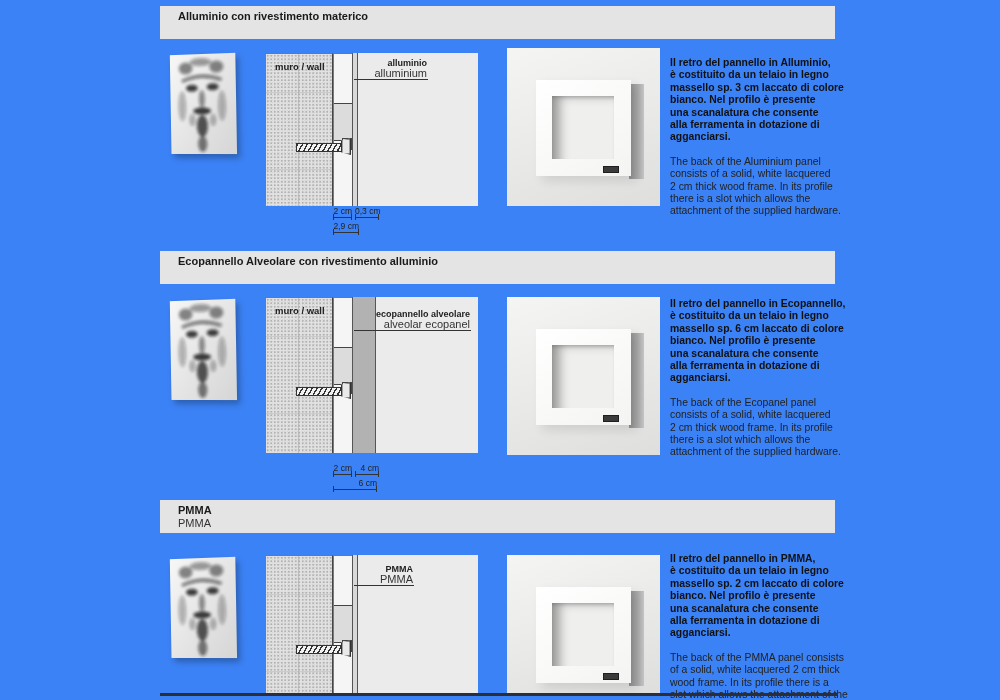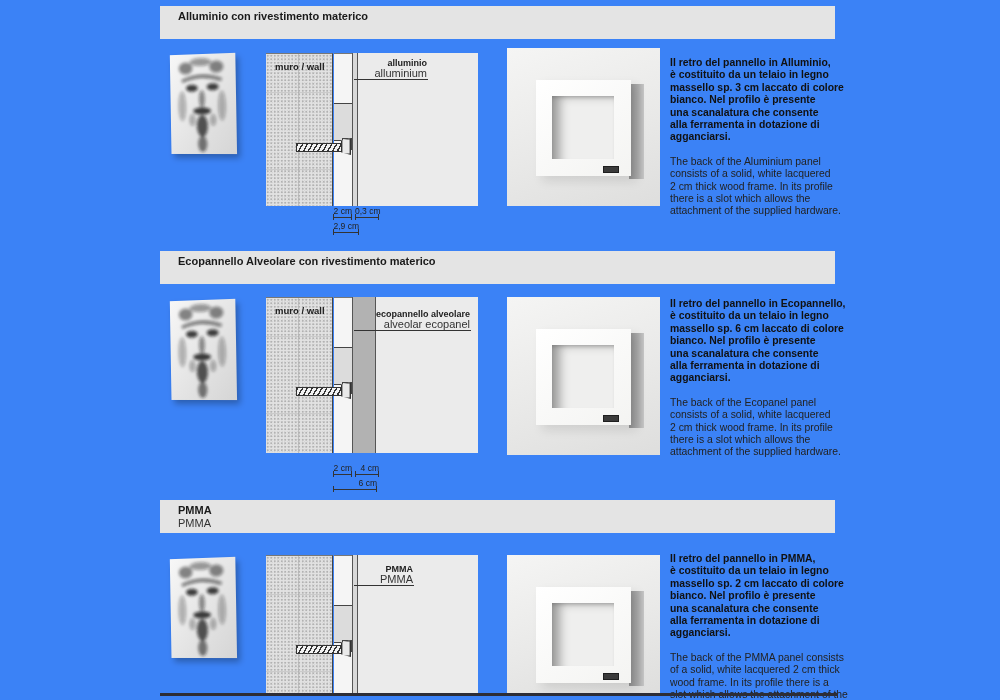--- a/index.html
+++ b/index.html
@@ -179,21 +179,21 @@
       <p class="en">The back of the Aluminium panel
 consists of a solid, white lacquered
 2 cm thick wood frame.  In its profile
 there is a slot which allows the
 attachment of the supplied hardware.</p>
     </div>
   </div>
 
   <div class="section s2">
     <div class="hdr">
-      <div class="hdr-it">Ecopannello Alveolare con rivestimento materico</div>
+      <div class="hdr-it">Ecopannello Alveolare con rivestimento alluminio</div>
     </div>
 
     <div class="face">
       <svg viewBox="0 0 66 100" preserveAspectRatio="none">
         <defs>
           <linearGradient id="fg2" x1="0" y1="0" x2="1" y2="1">
             <stop offset="0" stop-color="#f7f7f7"></stop>
               <stop offset="1" stop-color="#d5d5d5"></stop>
           </linearGradient>
           <filter id="fb2" x="-30%" y="-30%" width="160%" height="160%">

